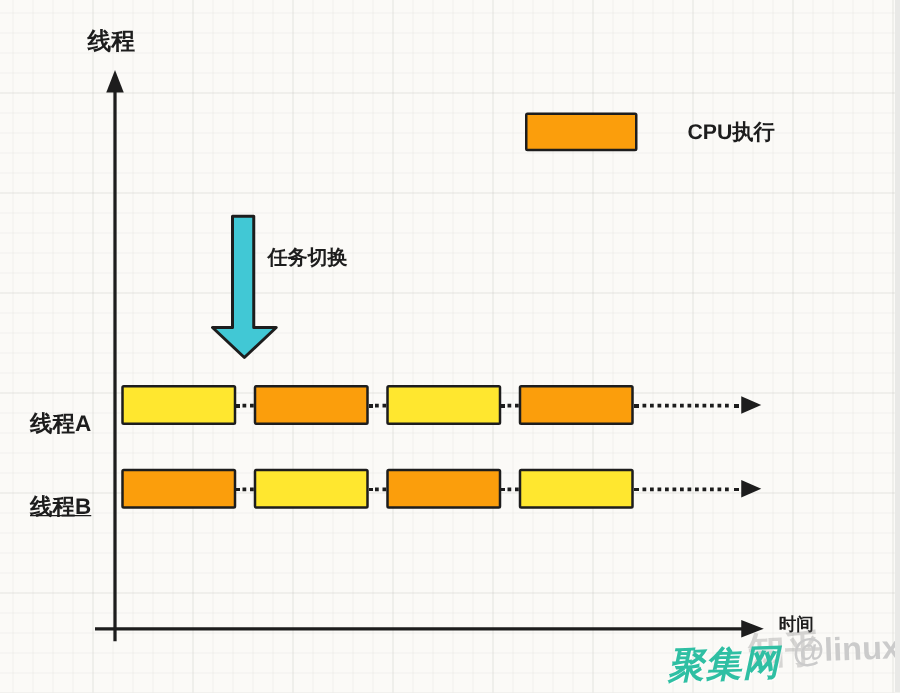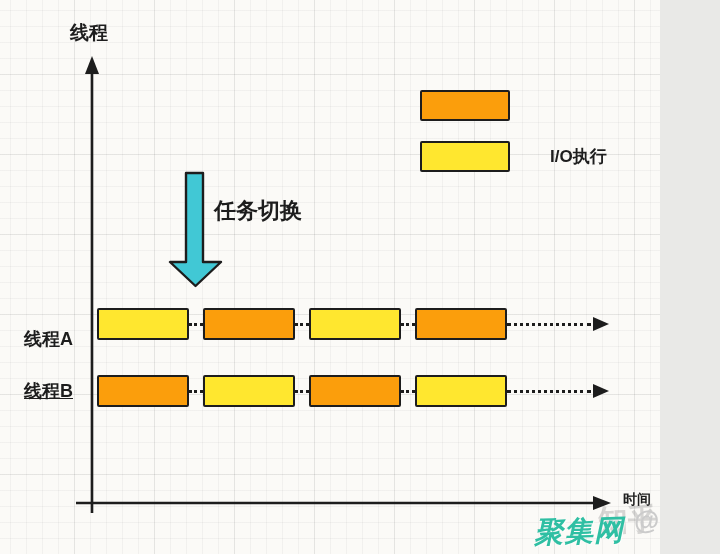--- a/index.html
+++ b/index.html
@@ -2,21 +2,21 @@
 <html style="--cpu: #FB9E0C; --io: #FFE72F; --switch_arrow: #41C8D5; --ink: #1d1d1d; --watermark_brand: #2FBFA3; --watermark_handle: #cbcbcb; --canvas_bg: #fbfaf7;"><head>
 <meta charset="utf-8">
 <style>
   html,body{margin:0;padding:0;}
   body{
     font-family:"Liberation Sans","DejaVu Sans",sans-serif;
     background:#e9e9e7;
   }
   .canvas{
     position:relative;
-    width:660px;height:554px;
+    width:716px;height:554px;
     overflow:hidden;
     background-color:var(--canvas_bg,#fbfaf7);
     background-image:
       linear-gradient(rgba(120,120,115,0.10) 1px, transparent 1px),
       linear-gradient(90deg, rgba(120,120,115,0.10) 1px, transparent 1px),
       linear-gradient(rgba(120,120,115,0.07) 1px, transparent 1px),
       linear-gradient(90deg, rgba(120,120,115,0.07) 1px, transparent 1px);
     background-size:80px 80px,80px 80px,16px 16px,16px 16px;
     background-position:-6px -6px,-6px -6px,-6px -6px,-6px -6px;
   }
@@ -86,34 +86,31 @@
 
     <line class="axis-line" x1="92" y1="70" x2="92" y2="513"></line>
     <polygon class="axis-head" points="92,56 85,74 99,74"></polygon>
 
     <line class="axis-line" x1="76" y1="503" x2="596" y2="503"></line>
     <polygon class="axis-head" points="611,503 593,496 593,510"></polygon>
 
     <polygon class="switch-arrow-shape" points="186,173 203,173 203,262 221,262 195.5,286 170,262 186,262"></polygon>
   </svg>
 
-  <div class="abs label-text" style="left:214px;top:196px;font-size:22px;text-align:right;">任务切换</div>
+  <div class="abs label-text" style="left:214px;top:196px;font-size:16px;text-align:right;">任务切换</div>
 
   <div class="abs" style="left:420px;top:90px;">
     <div style="display:flex;align-items:center;margin-bottom:20px;">
       <div class="legend-swatch cpu"></div>
-    </div>
-    <div style="display:flex;align-items:center;">
-      <div class="legend-swatch io"></div>
-      <div class="legend-label" style="margin-left:40px;">I/O执行</div>
+      <div class="legend-label" style="margin-left:40px;">CPU执行</div>
     </div>
   </div>
 
   <div class="abs label-text thread-label" style="left:24px;top:327px;">线程A</div>
-  <div class="abs label-text thread-label" style="left:24px;top:379px;text-decoration:underline;">线程B</div>
+  <div class="abs label-text thread-label" style="left:24px;top:393px;text-decoration:underline;">线程B</div>
 
   <div id="rows-layer">
       <div class="thread-row" style="top: 308px;">
         <div class="exec-block io"></div>
         <div class="dot-connector"></div>
         <div class="exec-block cpu"></div>
         <div class="dot-connector"></div>
         <div class="exec-block io"></div>
         <div class="dot-connector"></div>
         <div class="exec-block cpu"></div>

